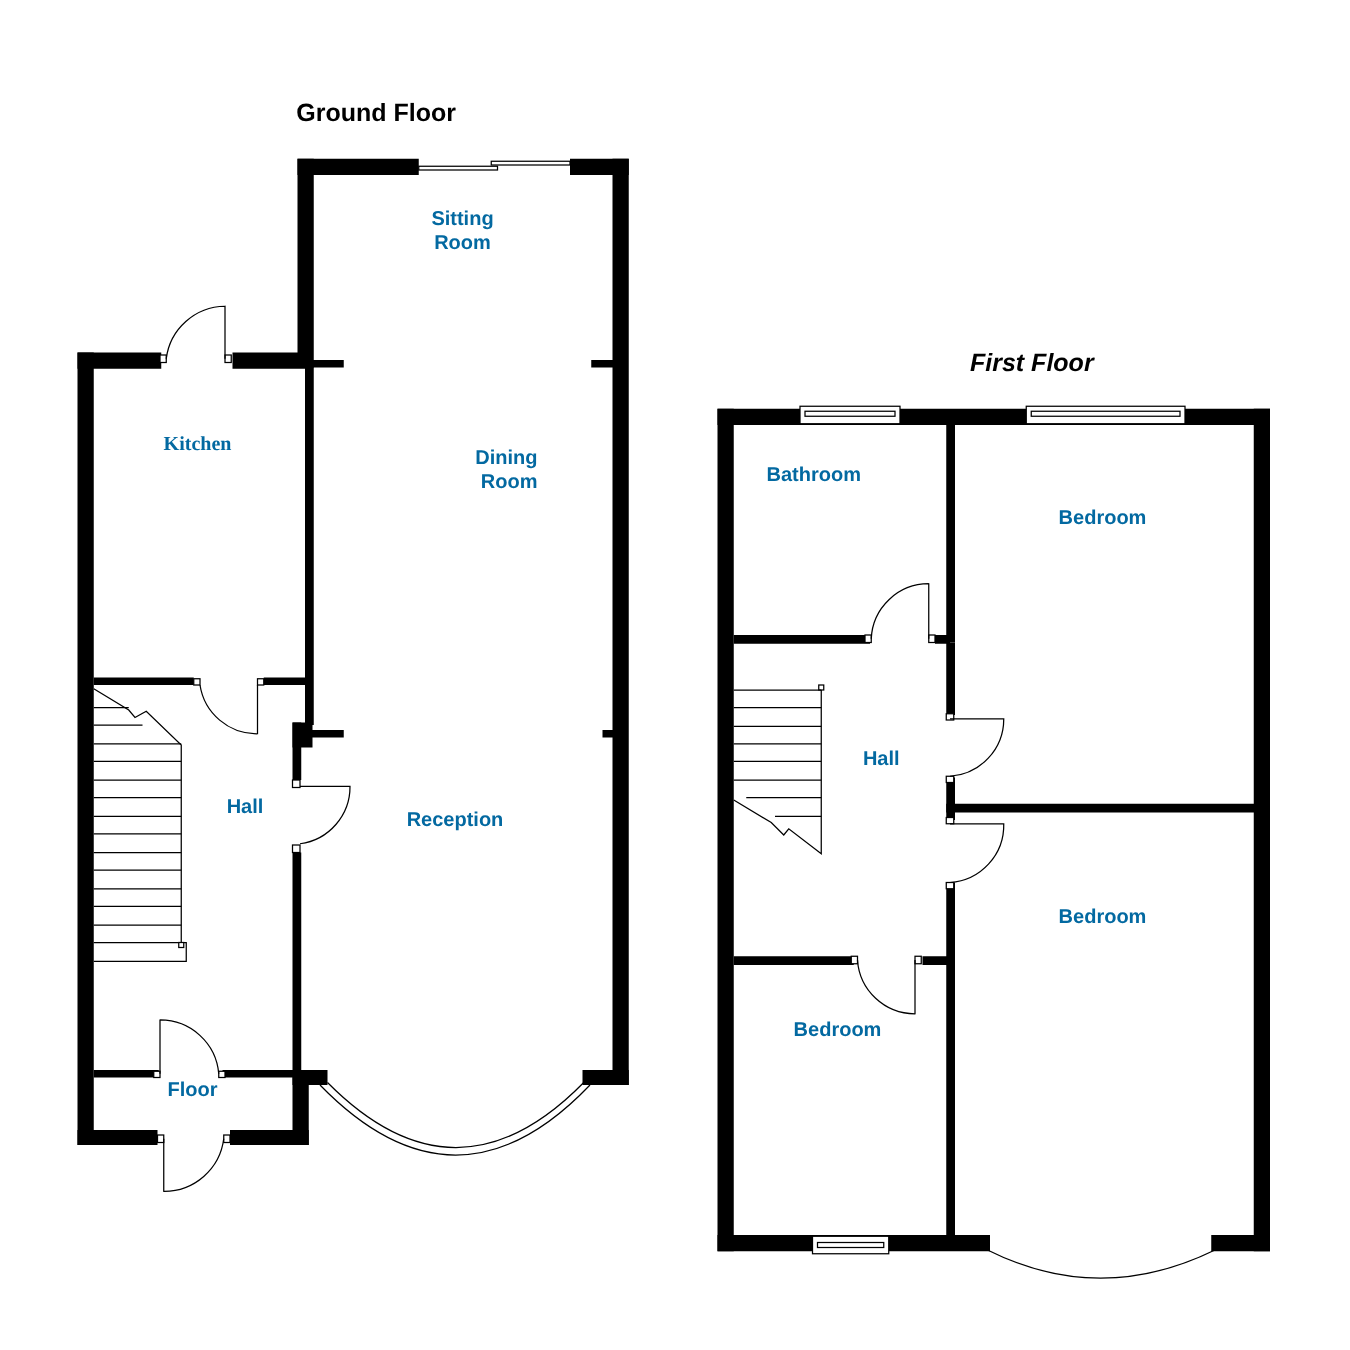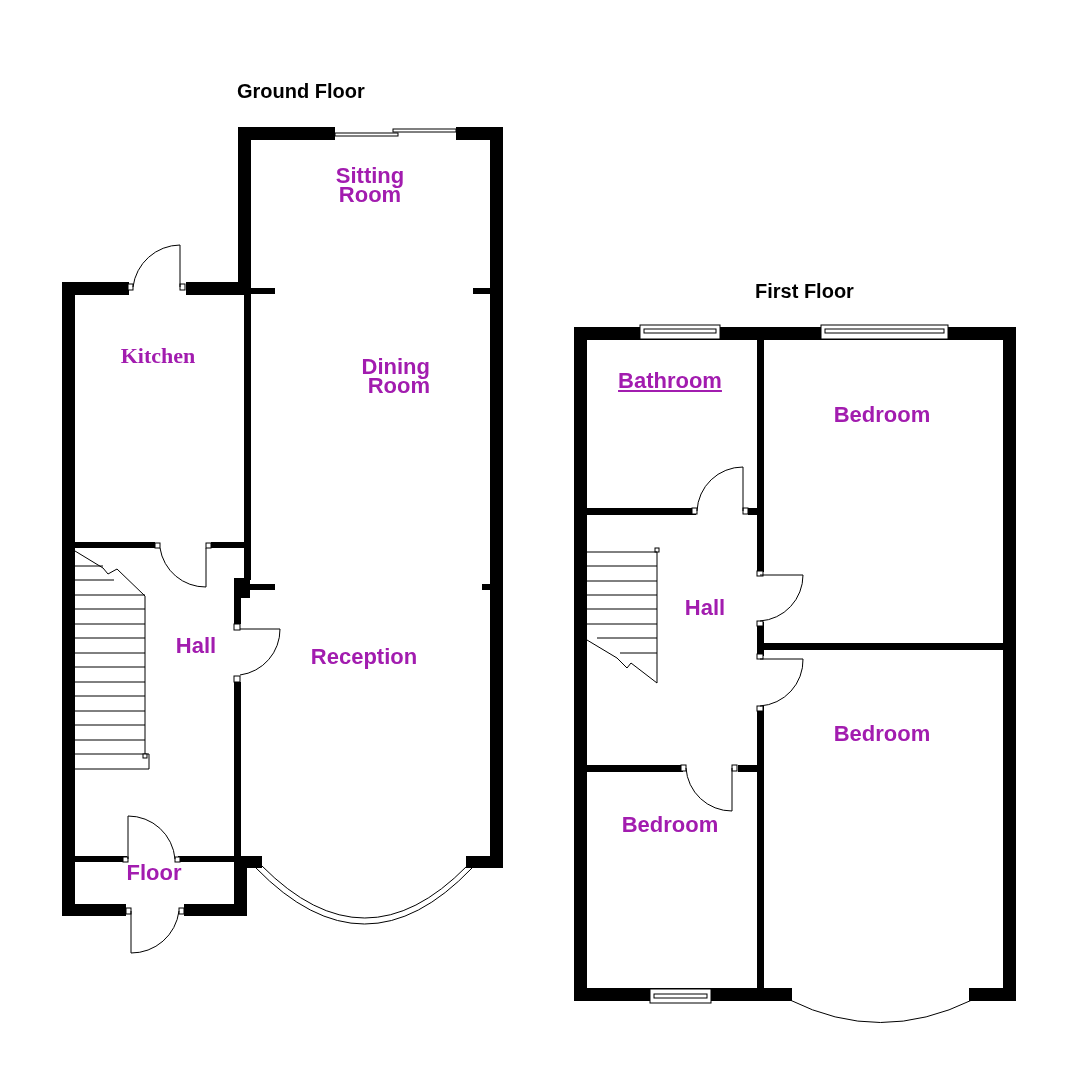--- a/index.html
+++ b/index.html
@@ -2,21 +2,21 @@
 <html><head>
 <meta charset="utf-8">
 <style>
   html, body { margin: 0; padding: 0; background: #ffffff; }
   body { width: 1080px; height: 1080px; position: relative; overflow: hidden; font-family: "Liberation Sans", sans-serif; }
   svg { position: absolute; left: 0; top: 0; }
   .wall { fill: #000000; }
   .thin { fill: none; stroke: #000000; stroke-width: 1; }
   .win { fill: #ffffff; stroke: #000000; stroke-width: 1; }
   .jamb { fill: #ffffff; stroke: #000000; stroke-width: 1; }
-  .label { position: absolute; font-weight: bold; font-size: 22px; color: #a21caf; text-align: center; line-height: 19px; white-space: pre-line; }
+  .label { position: absolute; font-weight: bold; font-size: 16px; color: #0369a1; text-align: center; line-height: 19px; white-space: pre-line; }
   .floor-title { position: absolute; font-weight: bold; font-size: 20px; color: #000; }
 </style>
 </head>
 <body>
 
 <svg width="1080" height="1080" viewBox="0 0 1080 1080">
 
   <g>
 
     <rect class="wall" x="238" y="127" width="97" height="13"></rect>
@@ -178,28 +178,28 @@
       <line class="thin" x1="587" y1="595" x2="657" y2="595"></line>
       <line class="thin" x1="587" y1="609" x2="657" y2="609"></line>
       <line class="thin" x1="587" y1="624" x2="657" y2="624"></line>
       <line class="thin" x1="597" y1="638" x2="657" y2="638"></line>
       <line class="thin" x1="620" y1="653" x2="657" y2="653"></line>
     </g>
   </g>
 </svg>
 
 <div class="floor-title" style="left:212px; top:80px;margin-left:25px;">Ground Floor</div>
-<div class="floor-title" style="left:755px; top:280px;">First Floor</div>
+<div class="floor-title" style="left:776px; top:280px;font-style:italic;">First Floor</div>
 
 <div class="label" style="left:310px; top:166px; width:120px;">Sitting
 Room</div>
 <div class="label" style="left:98px; top:346px; width:120px;font-family:Liberation Serif, serif;">Kitchen</div>
 <div class="label" style="left:310px; top:357px; width:120px;text-align:right;">Dining
 Room</div>
 <div class="label" style="left:156px; top:636px; width:80px;">Hall</div>
 <div class="label" style="left:294px; top:647px; width:140px;">Reception</div>
 <div class="label" style="left:104px; top:863px; width:100px;">Floor</div>
 
-<div class="label" style="left:605px; top:371px; width:130px;text-decoration:underline;">Bathroom</div>
+<div class="label" style="left:586px; top:371px; width:130px;">Bathroom</div>
 <div class="label" style="left:812px; top:405px; width:140px;">Bedroom</div>
 <div class="label" style="left:665px; top:598px; width:80px;">Hall</div>
 <div class="label" style="left:812px; top:724px; width:140px;">Bedroom</div>
 <div class="label" style="left:605px; top:815px; width:130px;">Bedroom</div>
 
 </body></html>

